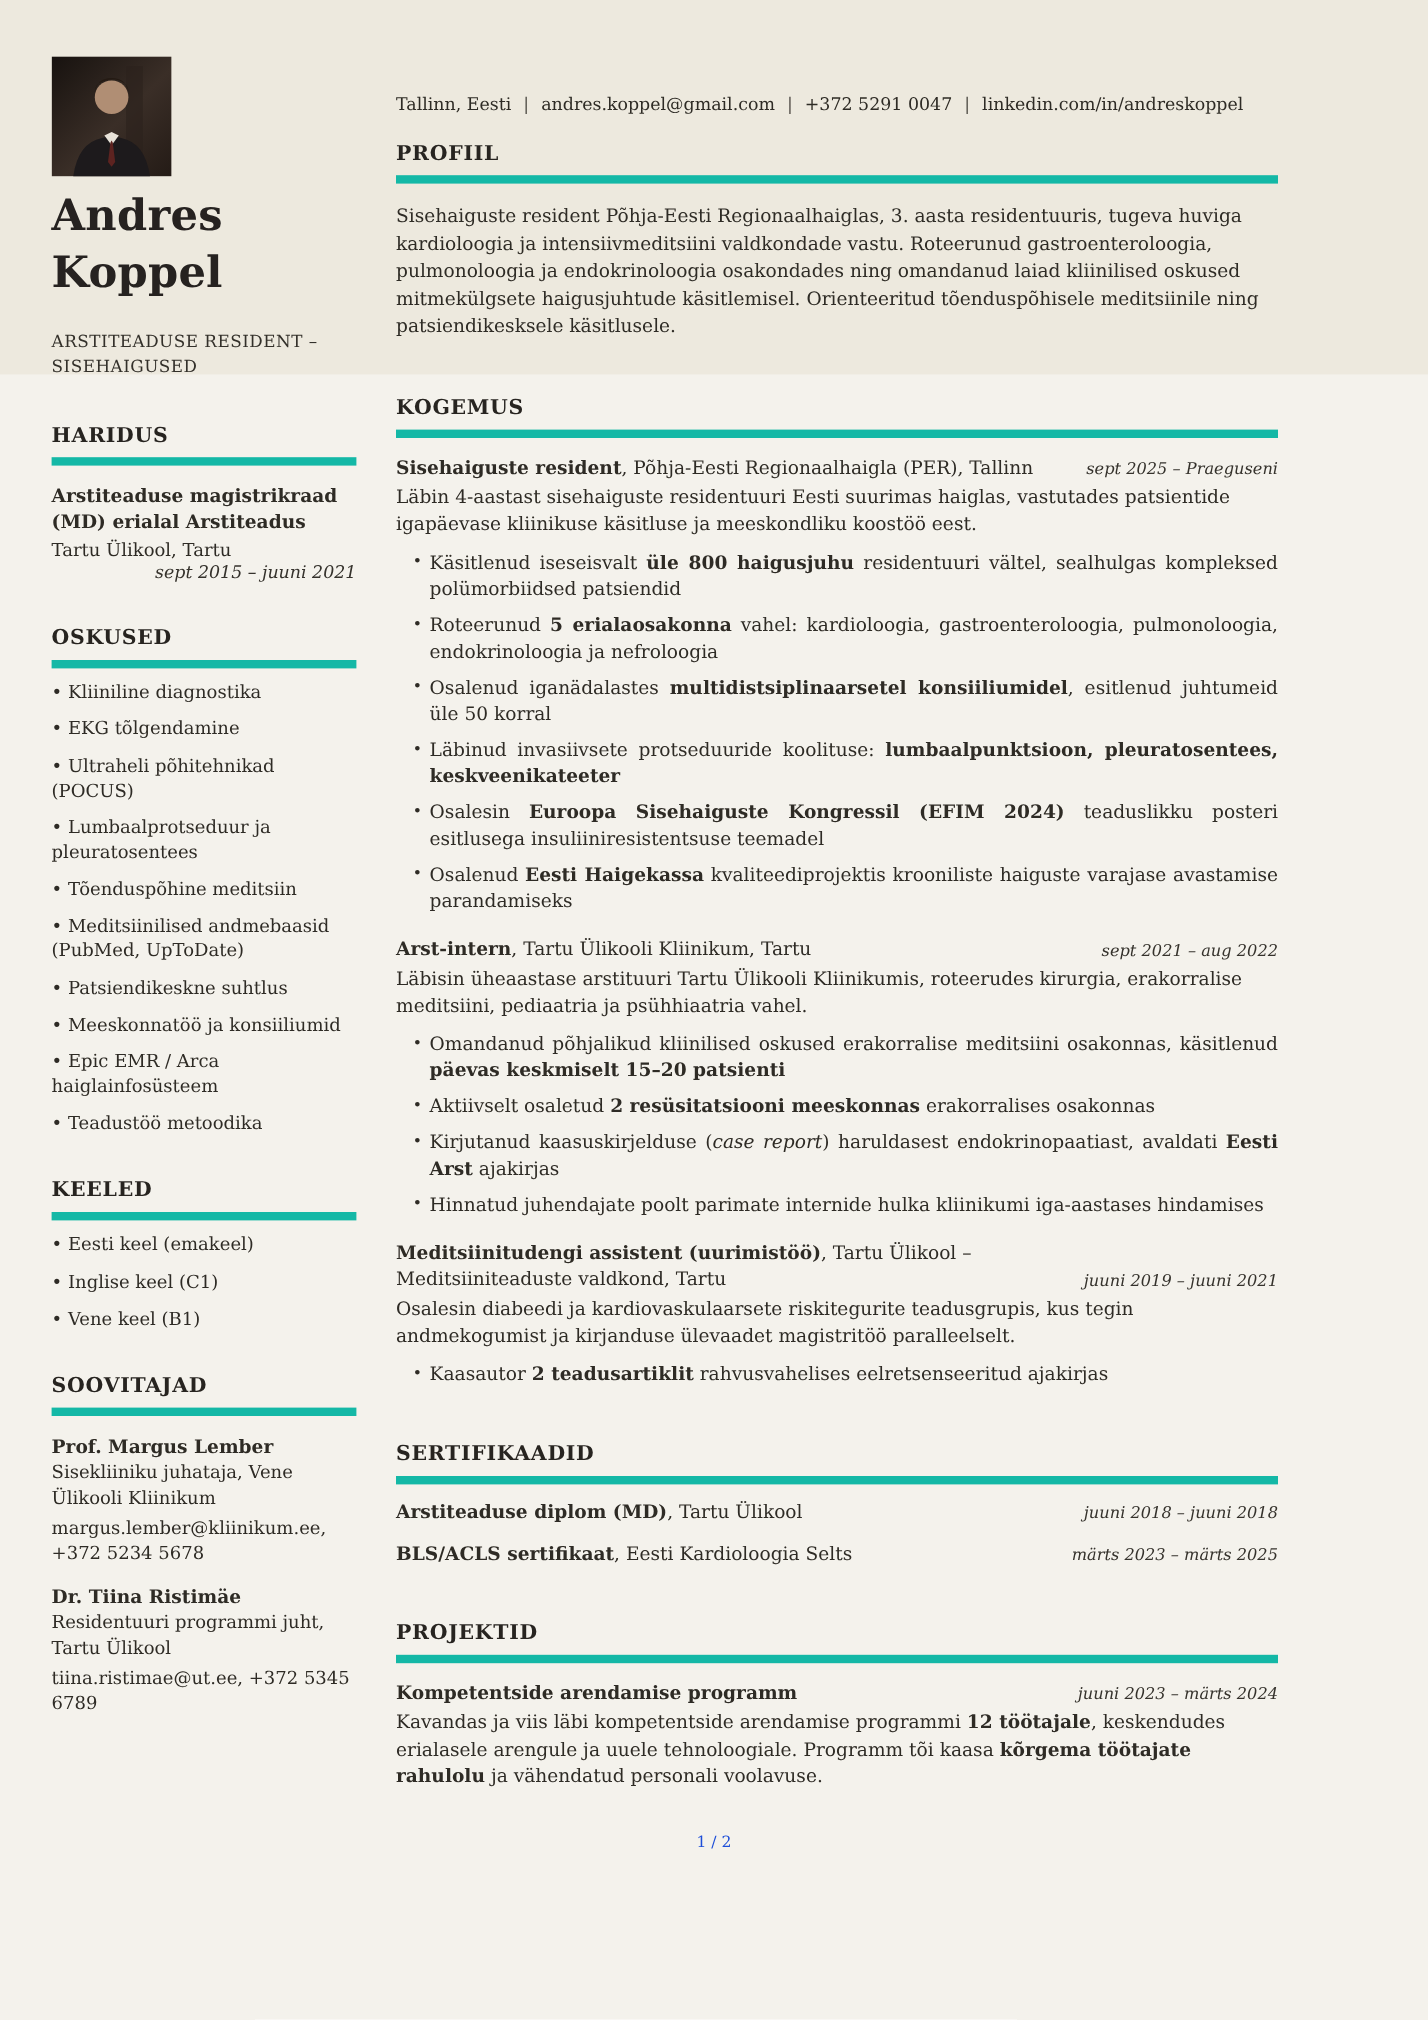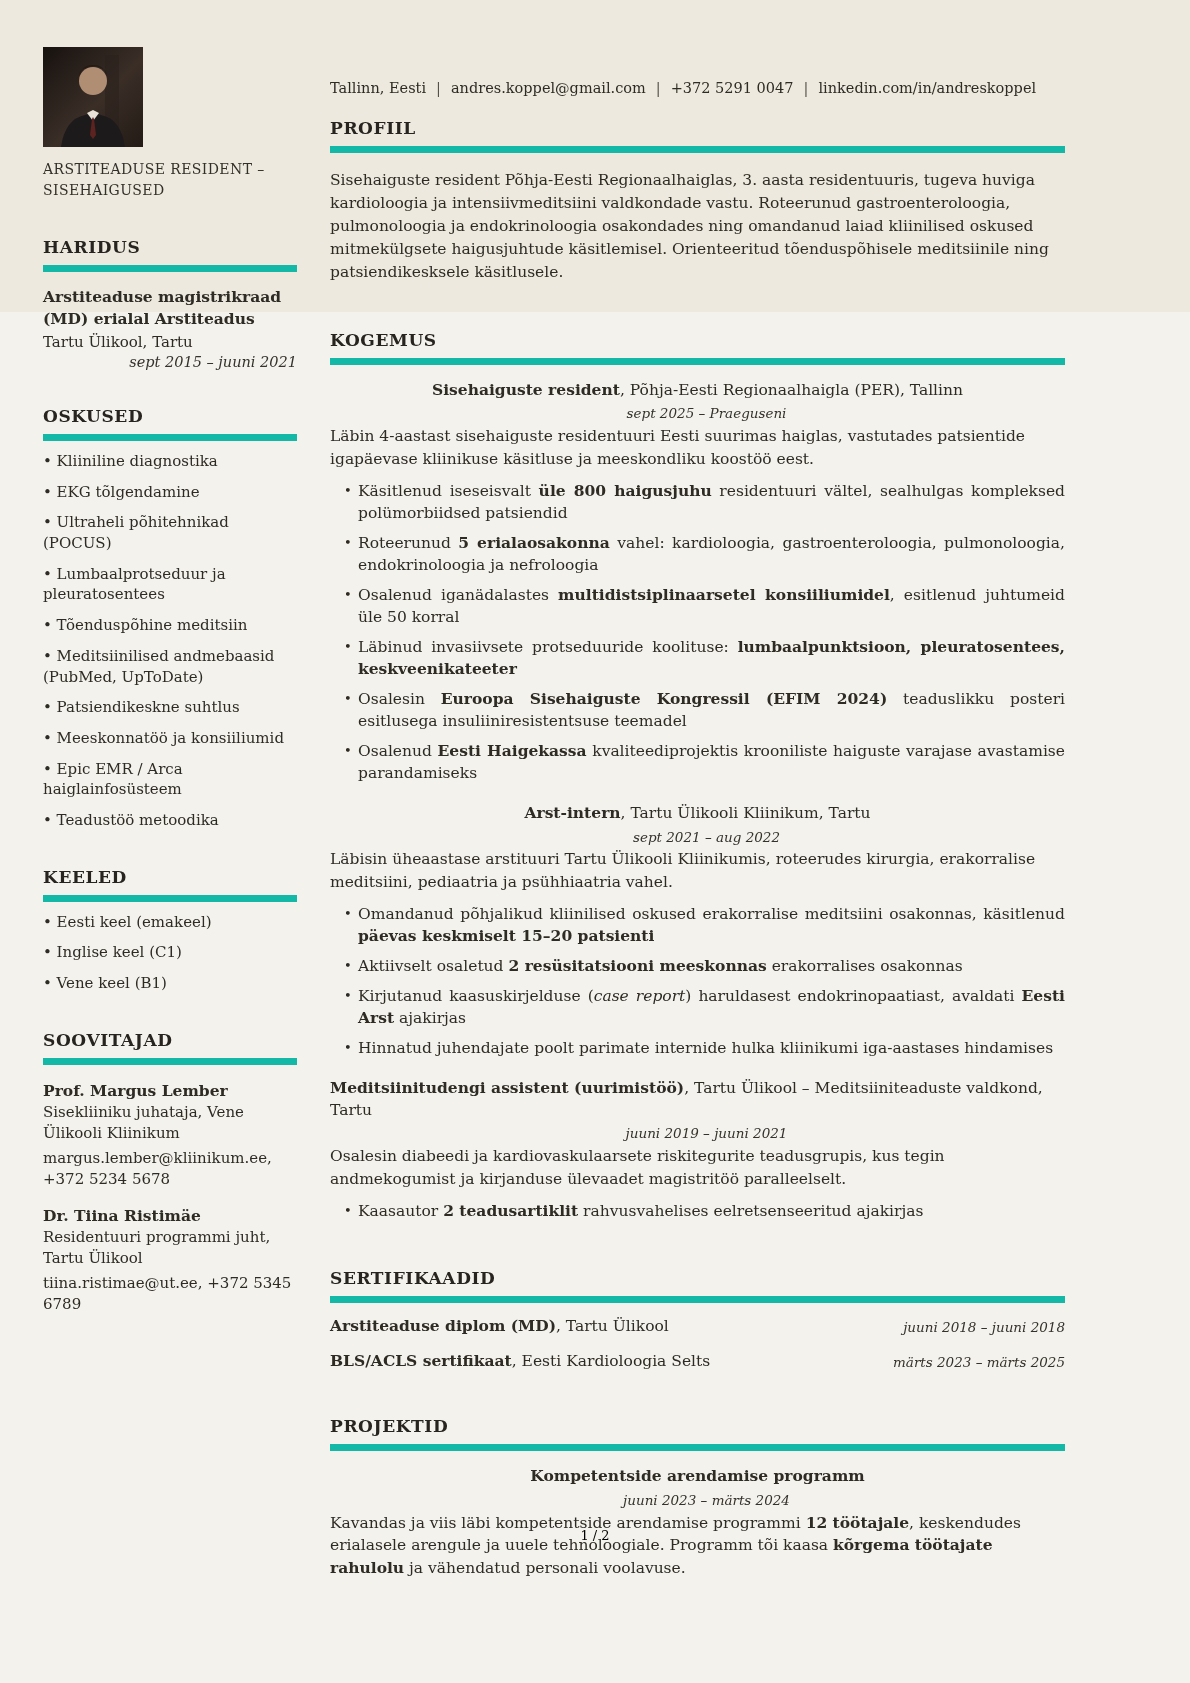--- a/index.html
+++ b/index.html
@@ -32,35 +32,35 @@
   .ref-contact{font-size:15px;line-height:1.4;margin-top:4px;}
   
   .main{position:absolute;left:330px;top:80px;width:735px;}
   .contact-line{font-size:14.5px;color:#2E2B25;white-space:nowrap;}
   .contact-sep{margin:0 10px;color:#55514a;}
   .main-section{margin-top:0;}
   .profile-section{margin-top:22px;}
   .profile-text{font-size:15.5px;line-height:1.48;margin-top:16px;color:#2E2B25;}
   .experience-section{margin-top:46px;}
   .entry{margin-top:14px;}
-  .entry-head{display:flex;align-items:center;font-size:15.5px;line-height:1.4;flex-direction:column;}
+  .entry-head{display:flex;align-items:flex-end;font-size:15.5px;line-height:1.4;}
   .entry-titleblock{flex:1 1 auto;}
   .entry-title{font-weight:700;}
   .entry-date{flex:0 0 auto;white-space:nowrap;font-style:italic;font-size:13.5px;color:#35322C;margin-left:18px;padding-top:3px;}
   .entry-desc{font-size:15.5px;line-height:1.44;margin-top:2px;}
   .entry-bullets{list-style:none;margin:10px 0 18px 0;padding:0 0 0 14px;}
   .entry-bullets li{
     position:relative;padding-left:14px;margin-bottom:8px;
     font-size:15.5px;line-height:1.42;text-align:justify;
   }
   .entry-bullets li::before{content:"•";position:absolute;left:0;top:2px;font-size:13px;}
   .cert-section{margin-top:46px;}
   .cert-row{display:flex;align-items:flex-start;font-size:15.5px;line-height:1.4;margin-top:12px;}
   .project-section{margin-top:44px;}
-  .footer{position:absolute;left:0;top:1528px;width:1190px;text-align:center;font-size:13px;color:#000000;}
+  .footer{position:absolute;left:0;top:1528px;width:1190px;text-align:center;font-size:13px;color:#1d4ed8;}
   b{font-weight:700;} i{font-style:italic;}
 </style>
 </head>
 <body>
 
 <div class="page">
   <div class="header-band"></div>
 
   <aside class="sidebar">
     <svg class="photo" viewBox="0 0 100 100" aria-hidden="true">
@@ -73,20 +73,21 @@
       </defs>
       <rect width="100" height="100" fill="url(#bg)"></rect>
       <rect x="62" y="8" width="14" height="84" fill="#2c221c" opacity=".6"></rect>
       <circle cx="50" cy="34" r="14" fill="#b08e74"></circle>
       <path d="M36 30 q2 -12 14 -12 q12 0 14 12 q0 -6 -4 -8 q-8 -6 -20 0 q-4 2 -4 8z" fill="#241a13"></path>
       <path d="M18 100 q4 -28 24 -32 l8 -2 l8 2 q20 4 24 32z" fill="#1d1a1c"></path>
       <path d="M44 66 l6 8 l6 -8 l-6 -3z" fill="#e8e2d8"></path>
       <path d="M49 72 l1 -2 l1 2 l2 16 l-3 4 l-3 -4z" fill="#5d2320"></path>
     </svg>
 
+    <h1 class="name">Andres Koppel</h1>
     <div class="job-title">ARSTITEADUSE RESIDENT – SISEHAIGUSED</div>
 
     <section class="side-section">
       <h2 class="side-heading">HARIDUS</h2>
       <div>
         <div class="edu-degree">Arstiteaduse magistrikraad (MD) erialal Arstiteadus</div>
         <div class="edu-school">Tartu Ülikool, Tartu</div>
         <div class="edu-dates">sept 2015 – juuni 2021</div>
       </div>
     </section>

